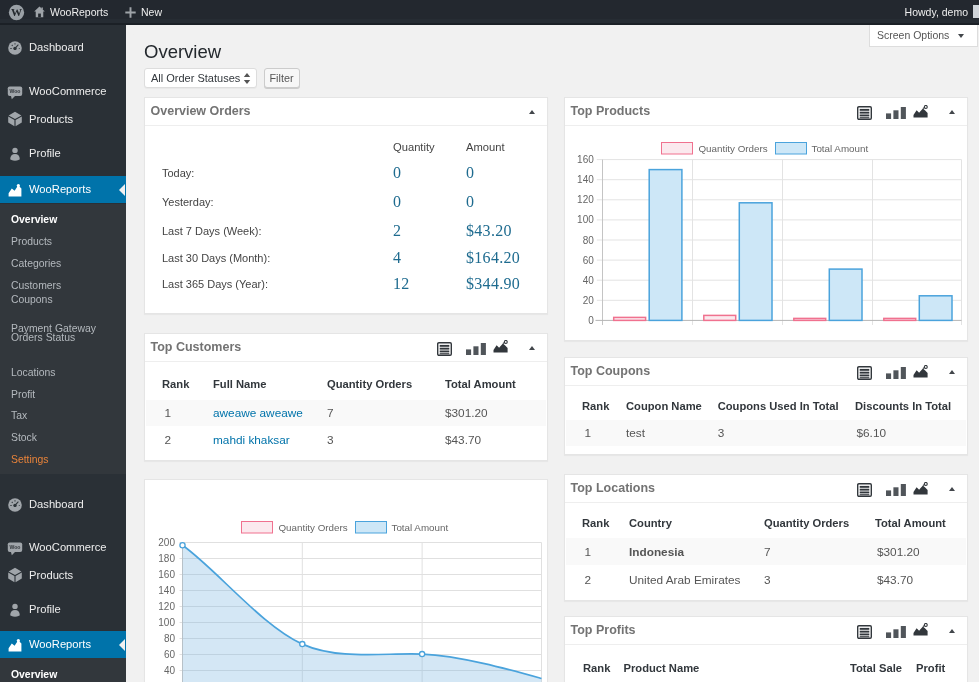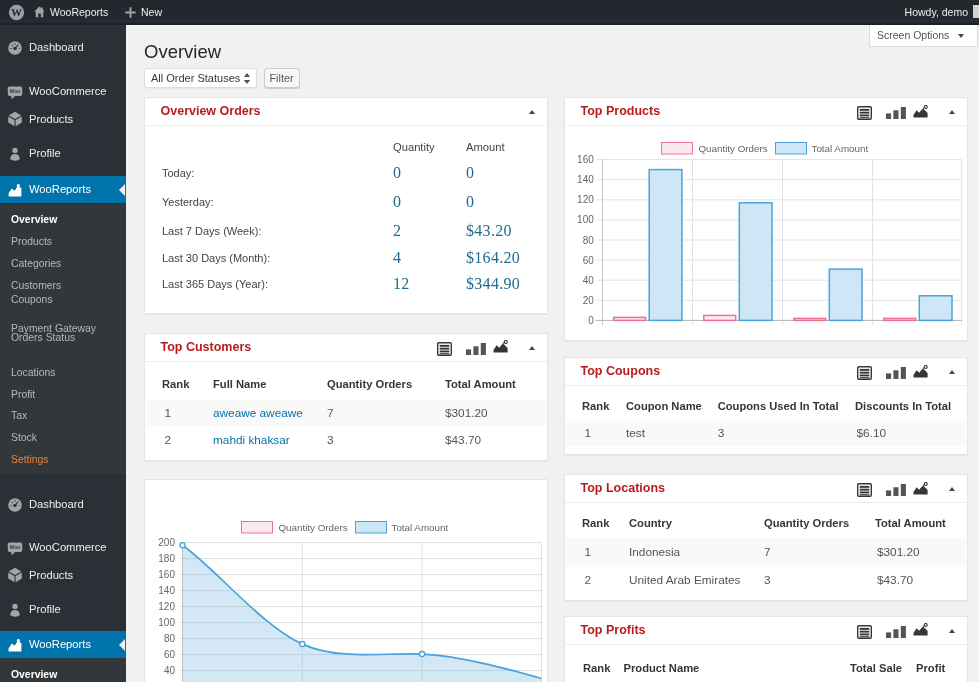--- a/index.html
+++ b/index.html
@@ -31,21 +31,21 @@
 #content { position:absolute; top:25px; left:126px; width:853px; height:657px; background:#f1f1f1;border-radius:29px; }
 #screenopt { position:absolute; top:0; left:743px; width:109px; height:22px; background:#fff; border:1px solid #ddd; border-top:none; color:#555; font-size:10.5px; line-height:21px; padding-left:7px; }
 #screenopt .tri { position:absolute; right:13px; top:9px; width:0; height:0; border:3.5px solid transparent; border-top:4.5px solid #42464b; border-bottom:0; }
 h1 { position:absolute; top:16px; left:18px; font-size:18.5px; font-weight:400; color:#23282d; }
 #filterselect { position:absolute; top:43px; left:18px; width:113px; height:20px; background:#fff; border:1px solid #ddd; border-radius:3px; font-size:11px; color:#32373c; line-height:18px; padding-left:6px; box-shadow:0 1px 0 rgba(0,0,0,.03); }
 #filterbtn { position:absolute; top:43px; left:137.5px; width:36px; height:20px; background:#f7f7f7; border:1px solid #ccc; border-radius:3px; font-size:10.8px; color:#555; line-height:18px; text-align:center; box-shadow:0 1px 0 #ccc; }
 
 
 .panel { position:absolute; background:#fff; border:1px solid #e5e5e5; box-shadow:0 1px 1px rgba(0,0,0,.04); }
 .phead { position:absolute; top:0; left:0; right:0; height:28px; border-bottom:1px solid #eee; }
-.ptitle { position:absolute; left:16px; top:0; line-height:27px; font-size:12.5px; font-weight:bold; color:#b91c1c; }
+.ptitle { position:absolute; left:6px; top:0; line-height:27px; font-size:12.5px; font-weight:bold; color:#737373; }
 .toggle { position:absolute; right:12px; top:12px; width:0; height:0; border:3.5px solid transparent; border-bottom:4.5px solid #42464b; border-top:0; }
 .hicon { position:absolute; top:5px; }
 .rowlabel { position:absolute; font-size:11px; color:#444; }
 .sernum { position:absolute; font-family:"Liberation Serif", serif; font-size:16px; letter-spacing:0.3px; color:#1e6b8f; }
 .thead { position:absolute; font-size:11.2px; font-weight:bold; color:#32373c; }
 .tcell { position:absolute; font-size:11.8px; color:#555; }
 .tlink { position:absolute; font-size:11.8px; color:#0073aa; }
 .stripe { position:absolute; left:1px; right:1px; background:#f9f9f9; }
 </style>
 </head>
@@ -448,21 +448,21 @@
             <circle cx="12.8" cy="1.9" r="1.45" fill="#fff" stroke="#32373c" stroke-width="1.1"></circle>
           </svg>
       <div class="toggle"></div>
     </div>
     <div class="stripe" style="top:63px; height:27px;"></div>
     <span class="thead" style="left:17.5px; top:42px;">Rank</span>
     <span class="thead" style="left:64.5px; top:42px;">Country</span>
     <span class="thead" style="left:199.5px; top:42px;">Quantity Orders</span>
     <span class="thead" style="left:310.5px; top:42px;">Total Amount</span>
     <span class="tcell" style="left:20px; top:70px;">1</span>
-    <span class="tcell" style="left:64.5px; top:70px;">Indonesia</span>
+    <span class="tcell" style="left:64.5px; top:70px;font-weight:bold;">Indonesia</span>
     <span class="tcell" style="left:199.5px; top:70px;">7</span>
     <span class="tcell" style="left:312.5px; top:70px;">$301.20</span>
     <span class="tcell" style="left:20px; top:97.5px;">2</span>
     <span class="tcell" style="left:64.5px; top:97.5px;">United Arab Emirates</span>
     <span class="tcell" style="left:199.5px; top:97.5px;">3</span>
     <span class="tcell" style="left:312.5px; top:97.5px;">$43.70</span>
   </div>
 
   <div class="panel" style="left:437.5px; top:590.5px; width:404px; height:120px;">
     <div class="phead">

